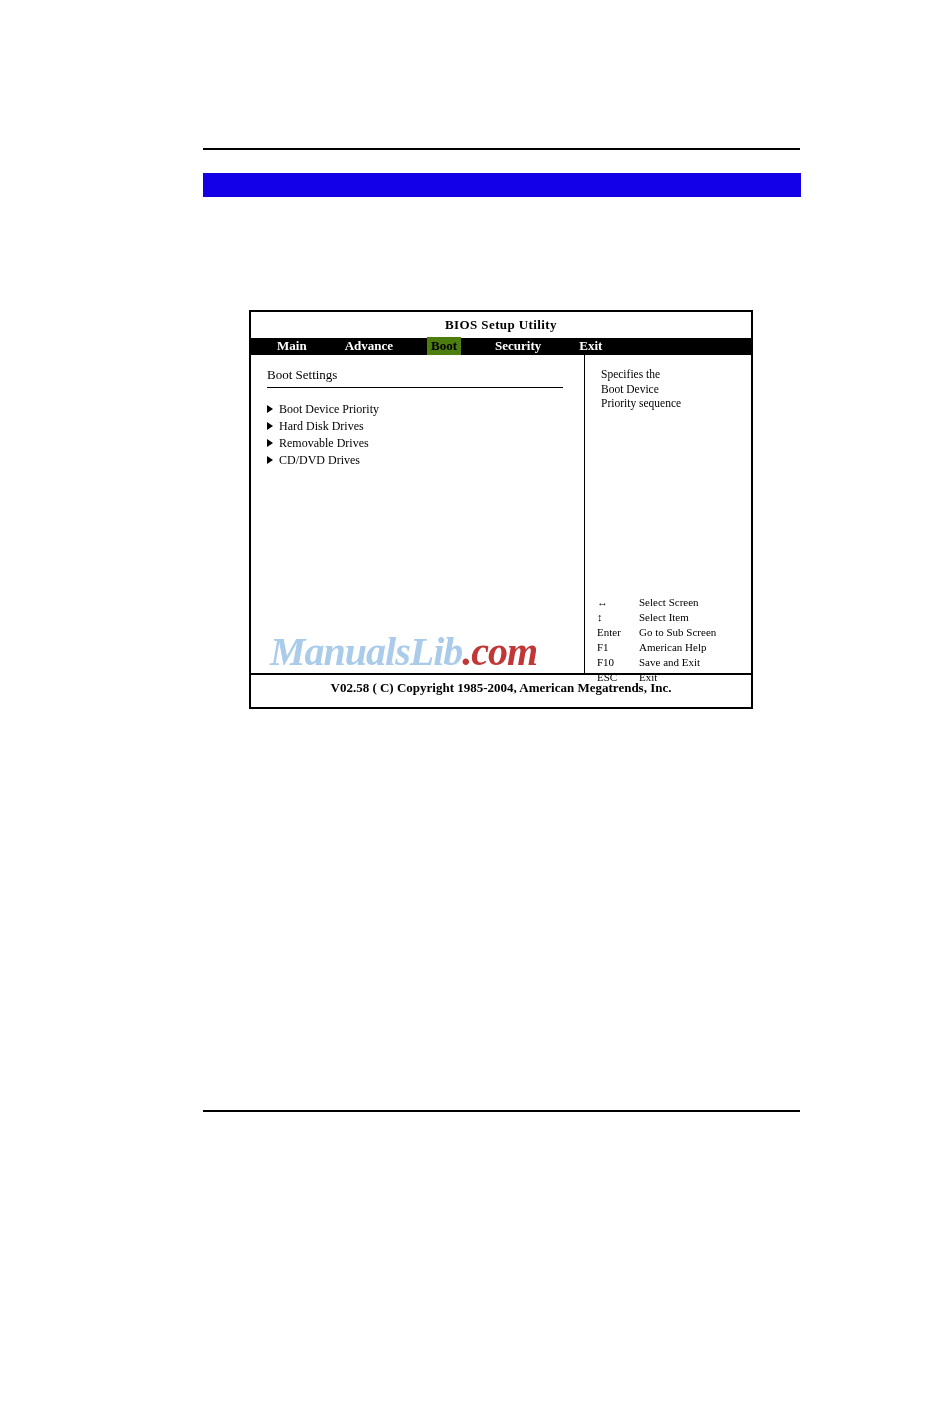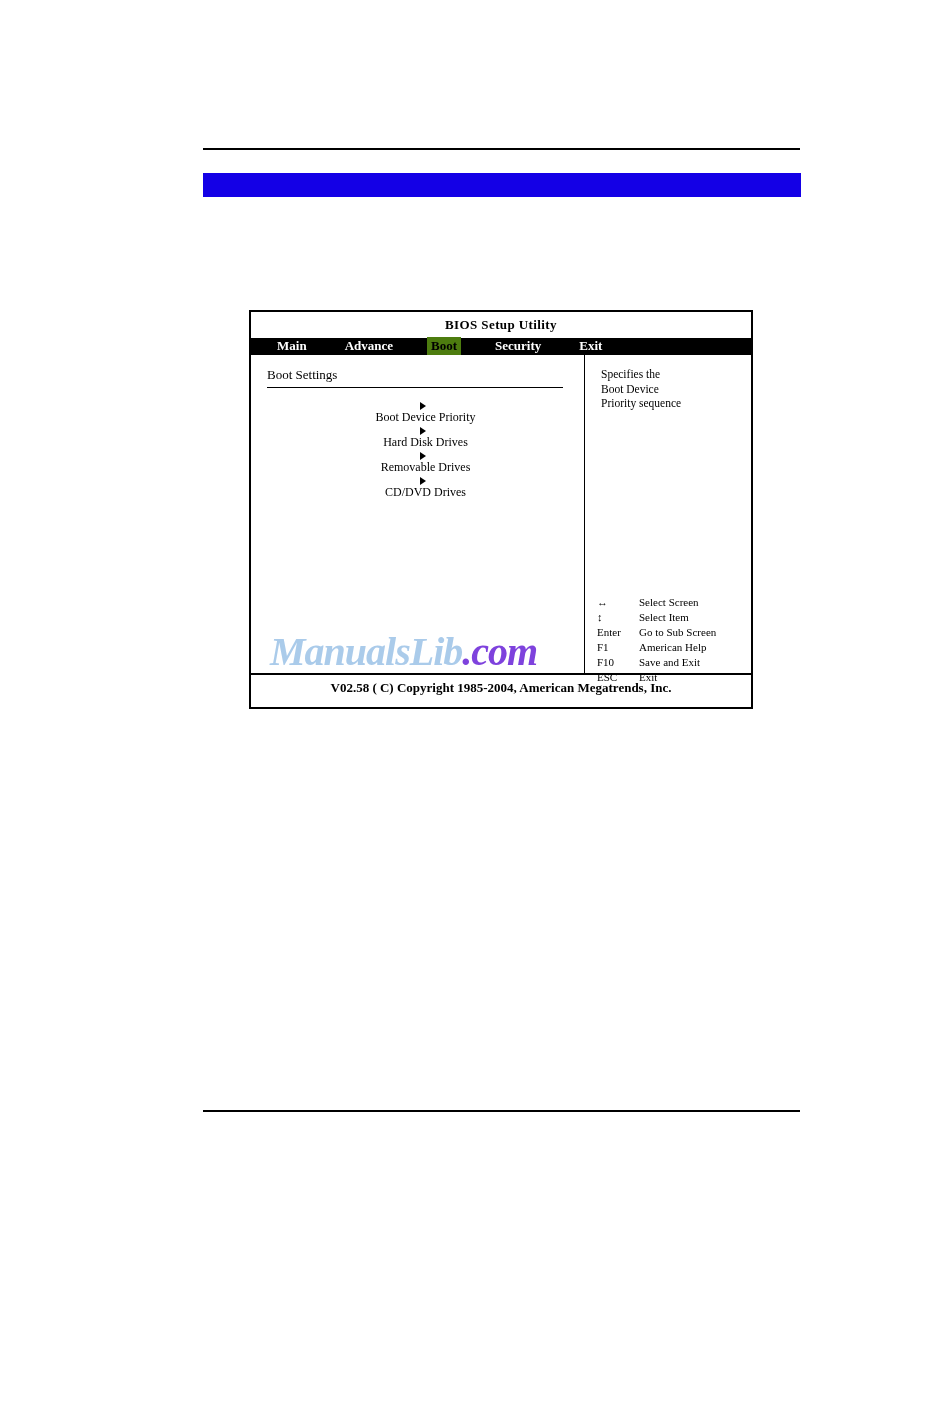--- a/index.html
+++ b/index.html
@@ -108,21 +108,20 @@
     background: #000000;
     margin-bottom: 14px;
   }
   .opt-row {
     display: flex;
     align-items: center;
     font-size: 12px;
     color: #000000;
     margin-bottom: 3px;
     line-height: 14px;
-    flex-direction: column;
   }
   .tri {
     width: 0;
     height: 0;
     border-left: 6px solid #000000;
     border-top: 4px solid transparent;
     border-bottom: 4px solid transparent;
     margin-right: 6px;
     flex: 0 0 auto;
   }
@@ -186,21 +185,21 @@
     font-family: "Liberation Serif", serif;
     font-style: italic;
     font-weight: bold;
     font-size: 40px;
     color: #9fc4e8;
     letter-spacing: -1px;
     opacity: 0.88;
     white-space: nowrap;
     pointer-events: none;
   }
-  .watermark .dotcom { color: #6d28d9; }
+  .watermark .dotcom { color: #b91c1c; }
 </style>
 </head>
 <body>
 
 <div class="page-rule-top"></div>
 <div class="blue-band"></div>
 <div class="page-rule-bottom"></div>
 
 <div class="bios-window">
 

